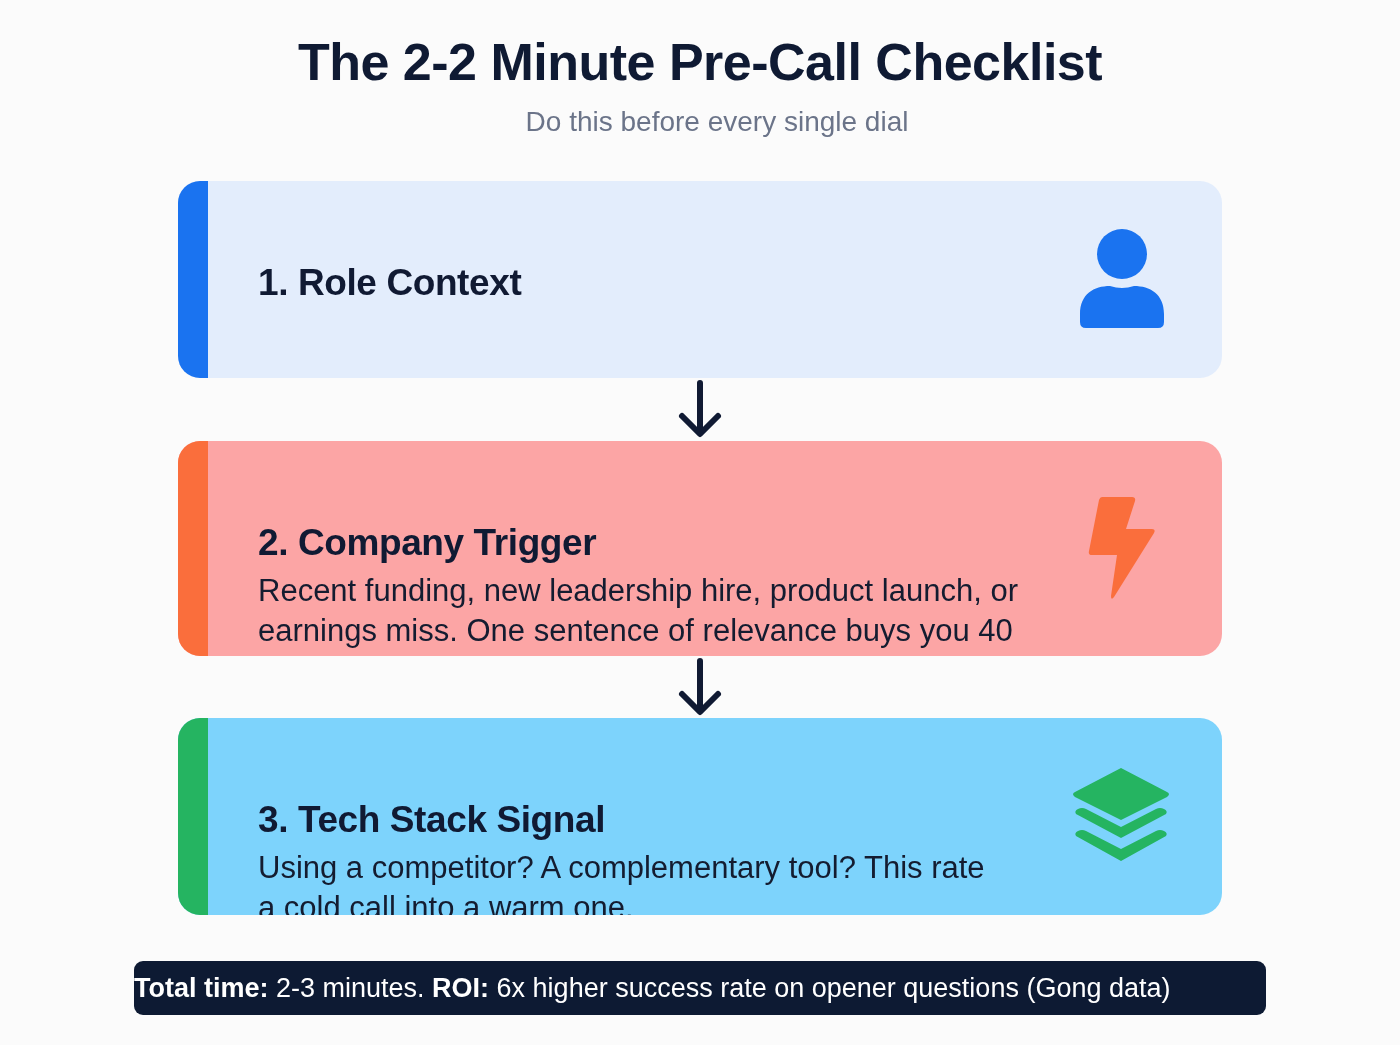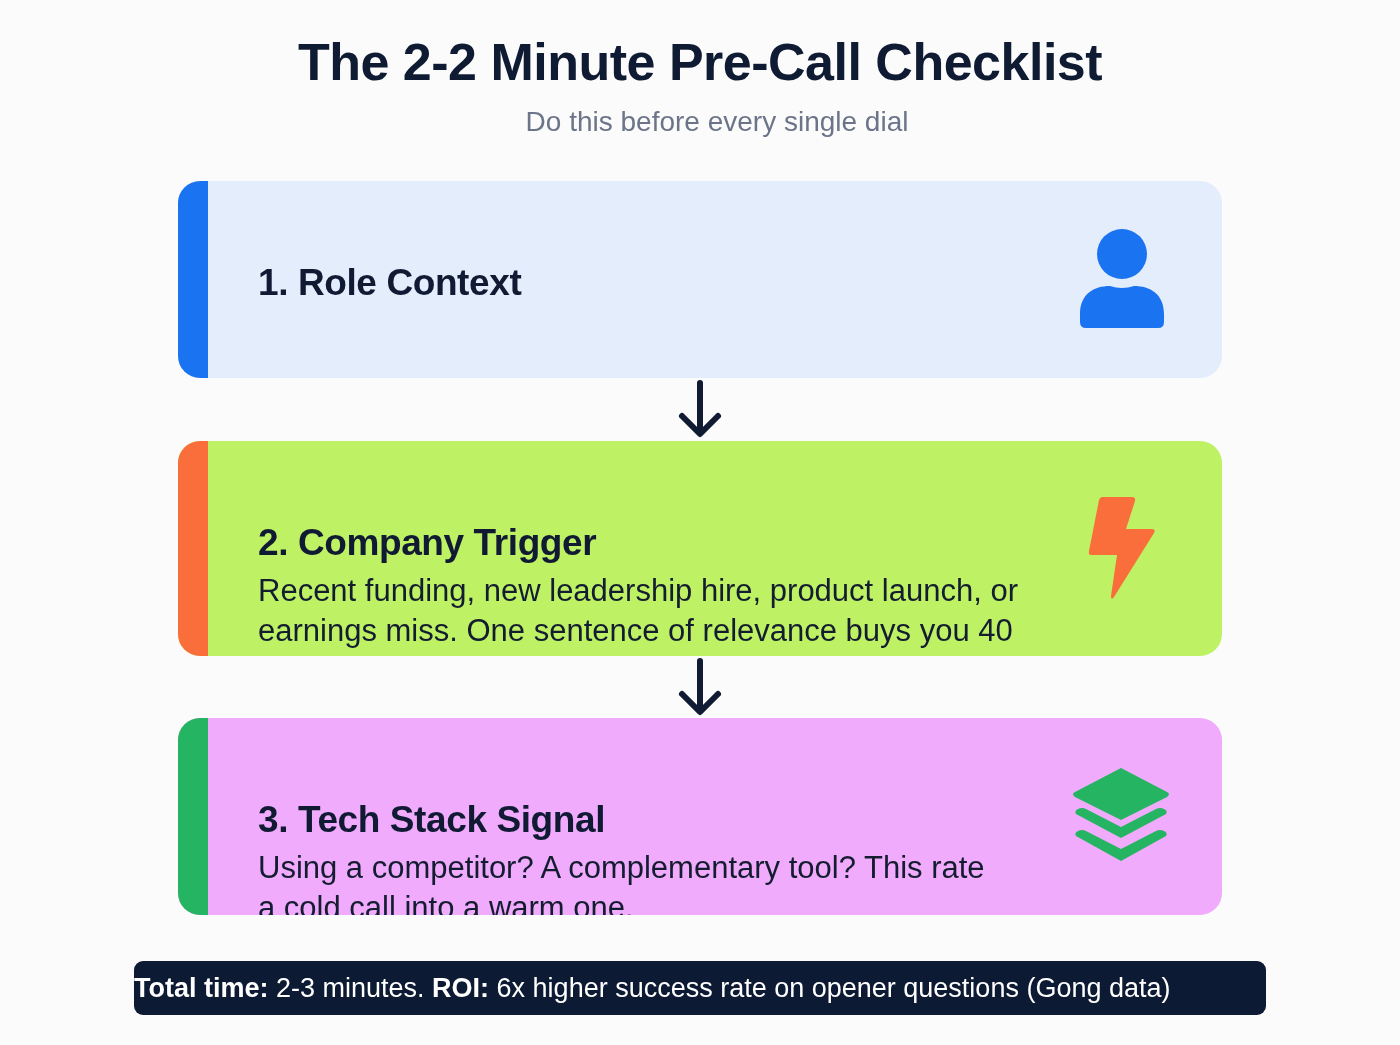--- a/index.html
+++ b/index.html
@@ -63,23 +63,23 @@
       margin-top: 6px;
       font-size: 31px;
       line-height: 40px;
       color: #141c30;
     }
     .card .icon {
       position: absolute;
     }
     .card-1 { top: 181px; height: 197px; background: #e3edfc; }
     .card-1 .accent { background: #1a73f0; }
-    .card-2 { top: 441px; height: 215px; background: #bef264; }
+    .card-2 { top: 441px; height: 215px; background: #fca5a5; }
     .card-2 .accent { background: #fa6e3c; }
-    .card-3 { top: 718px; height: 197px; background: #f0abfc; }
+    .card-3 { top: 718px; height: 197px; background: #7dd3fc; }
     .card-3 .accent { background: #25b461; }
 
     .arrow {
       position: absolute;
       left: 676px;
       width: 48px;
       height: 62px;
     }
     .footer {
       position: absolute;

